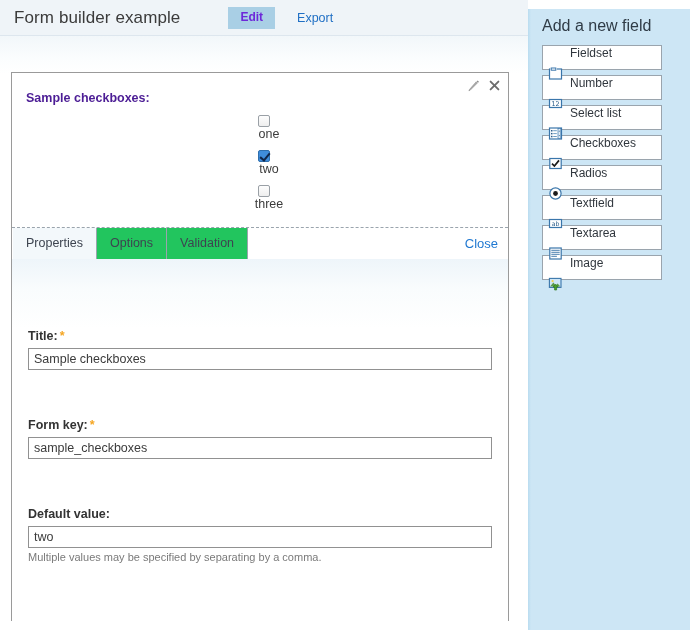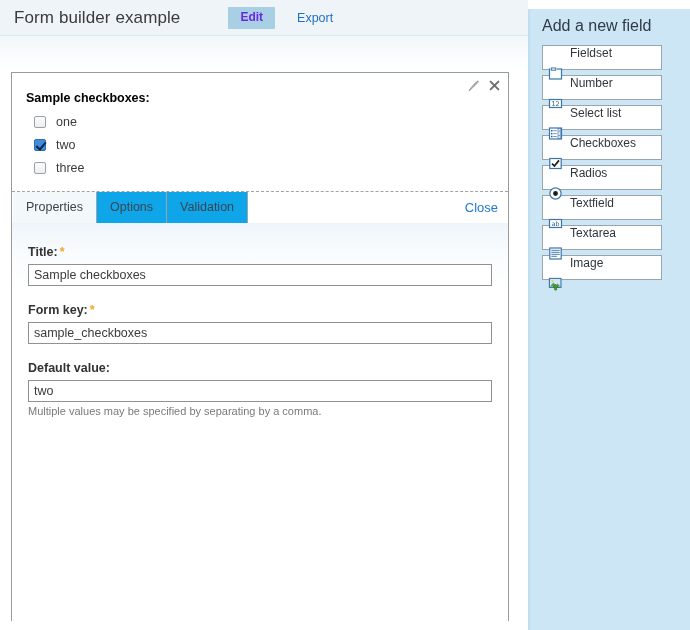--- a/index.html
+++ b/index.html
@@ -104,27 +104,28 @@
     right: 8px;
     top: 6px;
     display: flex;
     align-items: center;
     gap: 9px;
   }
   .tool-icon { cursor: pointer; line-height: 0; }
   #preview-label {
     font-size: 12.5px;
     font-weight: bold;
-    color: #000000;
+    color: #4c1d95;
     margin: 8px 0 10px 0;
   }
   .cb-row {
     display: flex;
     align-items: center;
     margin: 0 0 9px 8px;
+    flex-direction: column;
   }
   .cb-row:last-child { margin-bottom: 2px; }
   .cb-box {
     width: 12px; height: 12px;
     border: 1px solid #9aa0a6;
     border-radius: 2px;
     background: linear-gradient(to bottom,#fdfdfd,#eeeeee);
     box-sizing: border-box;
     position: relative;
     flex: 0 0 auto;
@@ -159,21 +160,21 @@
     align-items: stretch;
     padding-left: 1px;
     box-sizing: border-box;
   }
   .tab {
     font-size: 12.5px;
     color: #3d4450;
     padding: 7px 13px 6px 13px;
     border-right: 1px solid #9aa4ad;
     box-sizing: border-box;
-    background: #0ea5e9;
+    background: #22c55e;
     cursor: pointer;
     white-space: nowrap;
     line-height: 16px;
   }
   .tab.active {
     background: #f3f8fb;
   }
   #tabs-filler {
     flex: 1;
     display: flex;
@@ -213,21 +214,21 @@
     border: 1px solid #919191;
     box-sizing: border-box;
     font-size: 12.5px;
     font-family: "Liberation Sans", sans-serif;
     color: #3b3b3b;
     padding: 2px 5px;
     background: #ffffff;
     outline: none;
     display: block;
   }
-  .field-group { margin-bottom: 17px; }
+  .field-group { margin-bottom: 17px; margin-top: 48px; }
   .hint {
     font-size: 11px;
     color: #7a7a7a;
     margin-top: 3px;
   }
   #description-area {
     width: 100%;
     height: 108px;
     border: 1px solid #919191;
     box-sizing: border-box;

